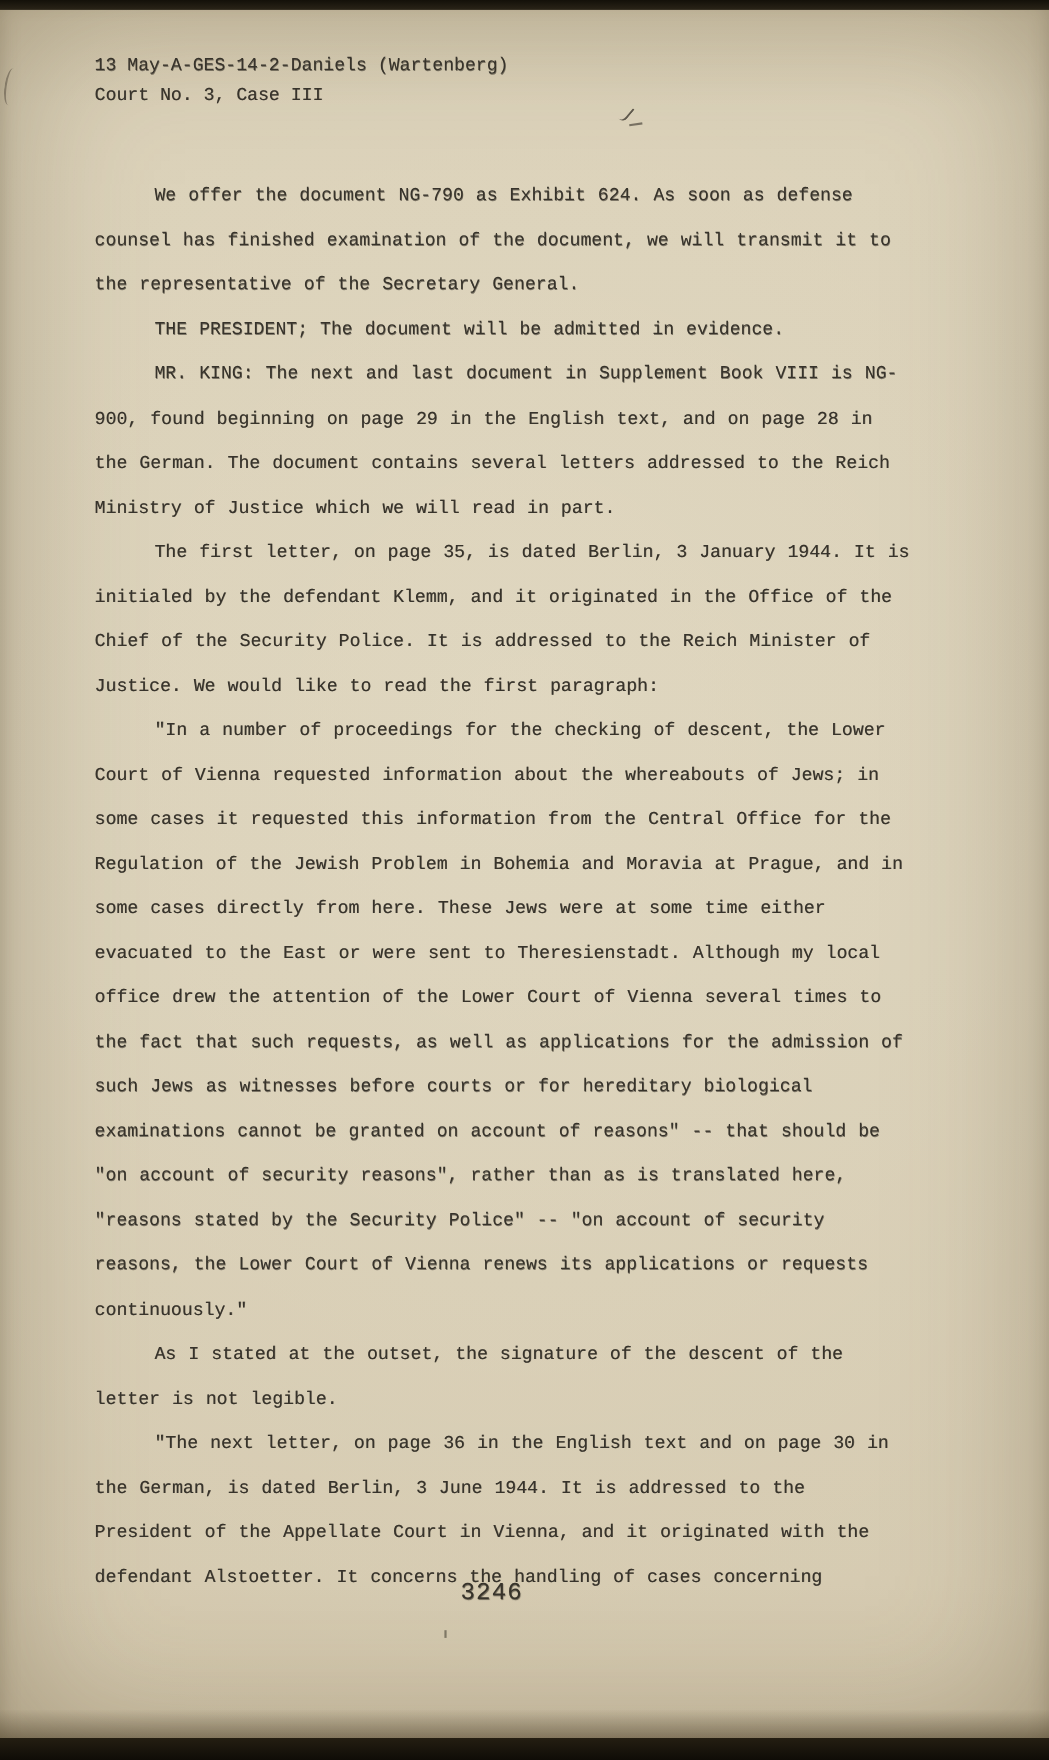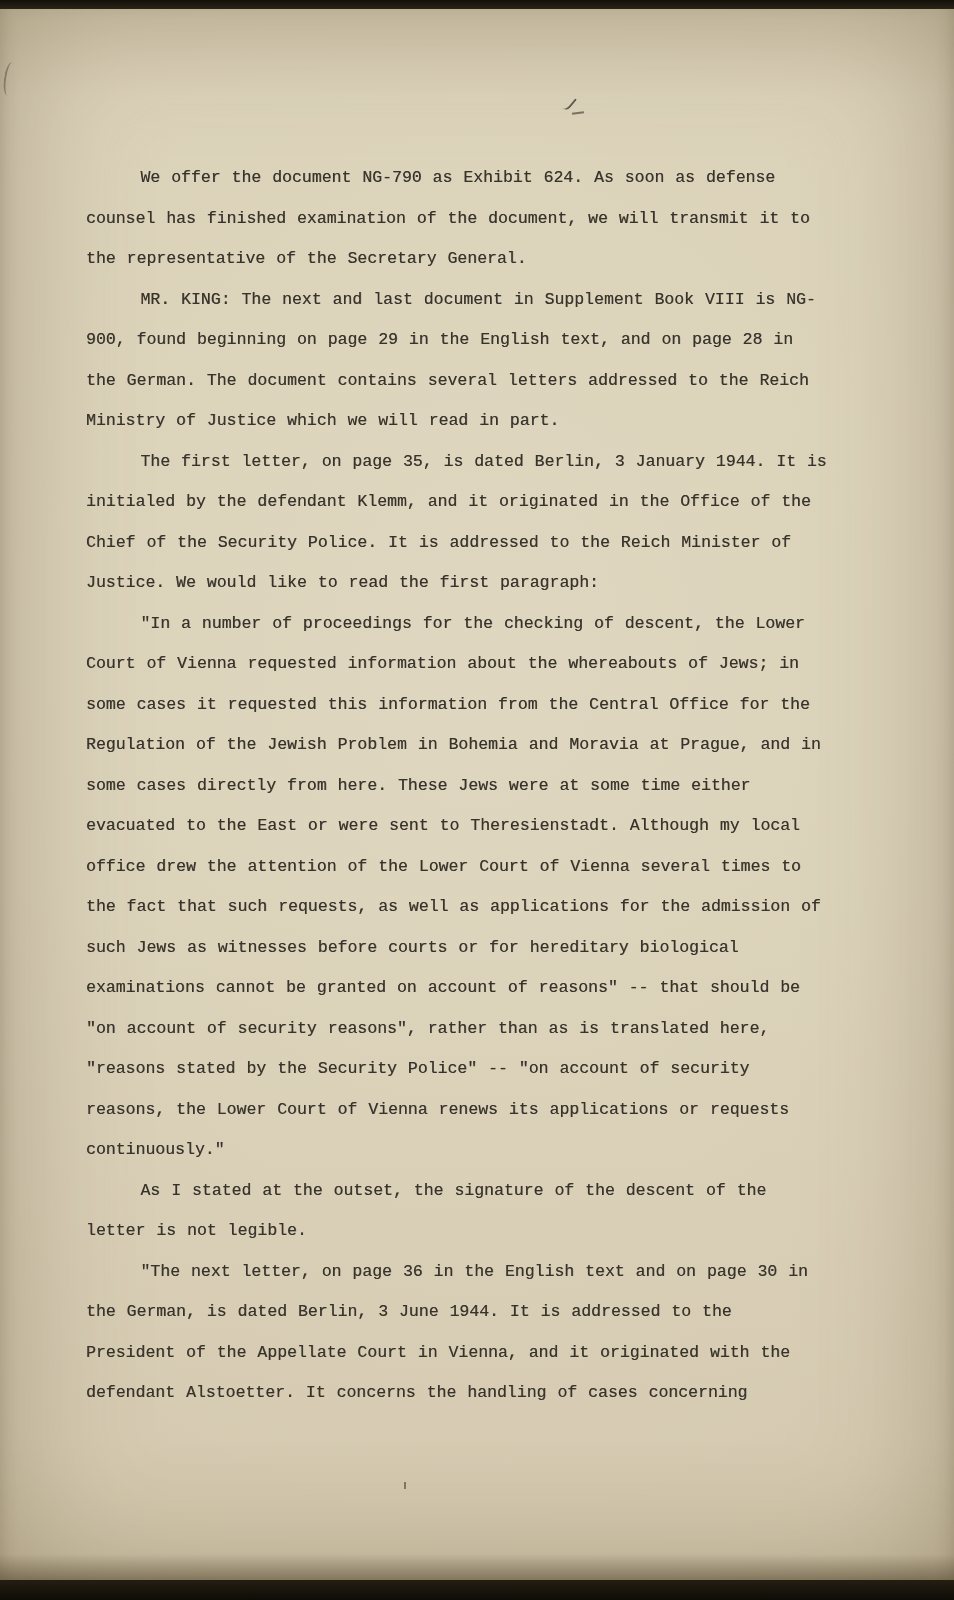--- a/index.html
+++ b/index.html
@@ -113,28 +113,32 @@
 <body>
 
 <div class="page">
 
   <div class="edge-top"></div>
 
   <div class="ink-mark-left"></div>
   <div class="ink-mark-top"></div>
   <div class="ink-mark-top2"></div>
 
+  <div class="header"><span>13 May-A-GES-14-2-Daniels (Wartenberg)</span>
+<span>Court No. 3, Case III</span></div>
 
   <div class="body-text">
     <p>We offer the document NG-790 as Exhibit 624.  As soon as defense counsel has finished examination of the document, we will transmit it to the representative of the Secretary General.</p>
+    <p>THE PRESIDENT;  The document will be admitted in evidence.</p>
     <p>MR. KING:  The next and last document in Supplement Book VIII is NG-900, found beginning on page 29 in the English text, and on page 28 in the German.  The document contains several letters addressed to the Reich Ministry of Justice which we will read in part.</p>
     <p>The first letter, on page 35, is dated Berlin, 3 January 1944.  It is initialed by the defendant Klemm, and it originated in the Office of the Chief of the Security Police.  It is addressed to the Reich Minister of Justice.  We would like to read the first paragraph:</p>
     <p>"In a number of proceedings for the checking of descent, the Lower Court of Vienna requested information about the whereabouts of Jews; in some cases it requested this information from the Central Office for the Regulation of the Jewish Problem in Bohemia and Moravia at Prague, and in some cases directly from here.  These Jews were at some time either evacuated to the East or were sent to Theresienstadt.  Although my local office drew the attention of the Lower Court of Vienna several times to the fact that such requests, as well as applications for the admission of such Jews as witnesses before courts or for hereditary biological examinations cannot be granted on account of reasons" -- that should be "on account of security reasons", rather than as is translated here, "reasons stated by the Security Police" -- "on account of security reasons, the Lower Court of Vienna renews its applications or requests continuously."</p>
     <p>As I stated at the outset, the signature of the descent of the letter is not legible.</p>
     <p>"The next letter, on page 36 in the English text and on page 30 in the German, is dated Berlin, 3 June 1944.  It is addressed to the President of the Appellate Court in Vienna, and it originated with the defendant Alstoetter.  It concerns the handling of cases concerning</p>
   </div>
 
+  <div class="page-number">3246</div>
   <div class="tick-mark"></div>
 
   <div class="edge-bottom-shadow"></div>
   <div class="edge-bottom"></div>
 
 </div>
 
 </body></html>

